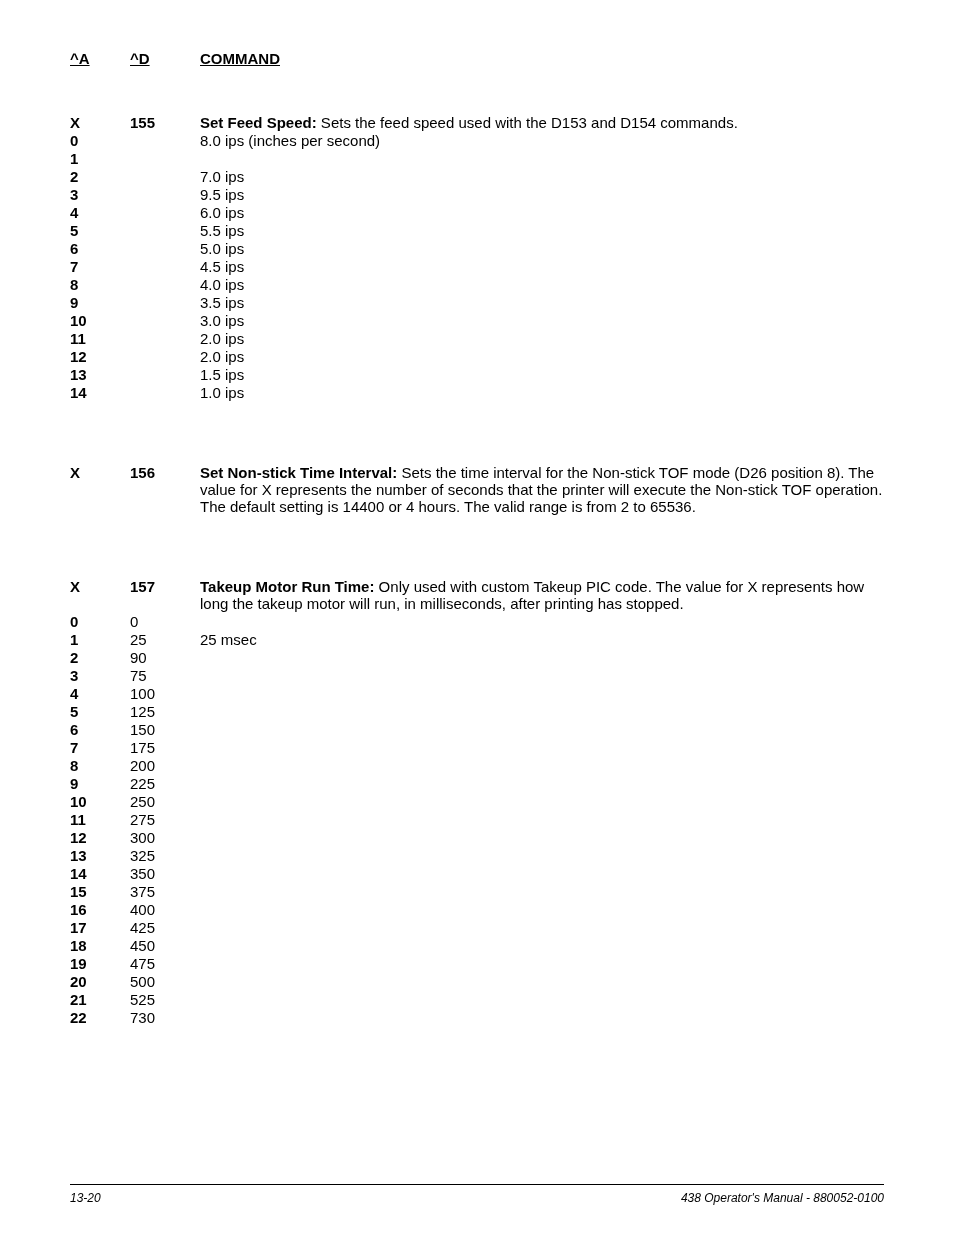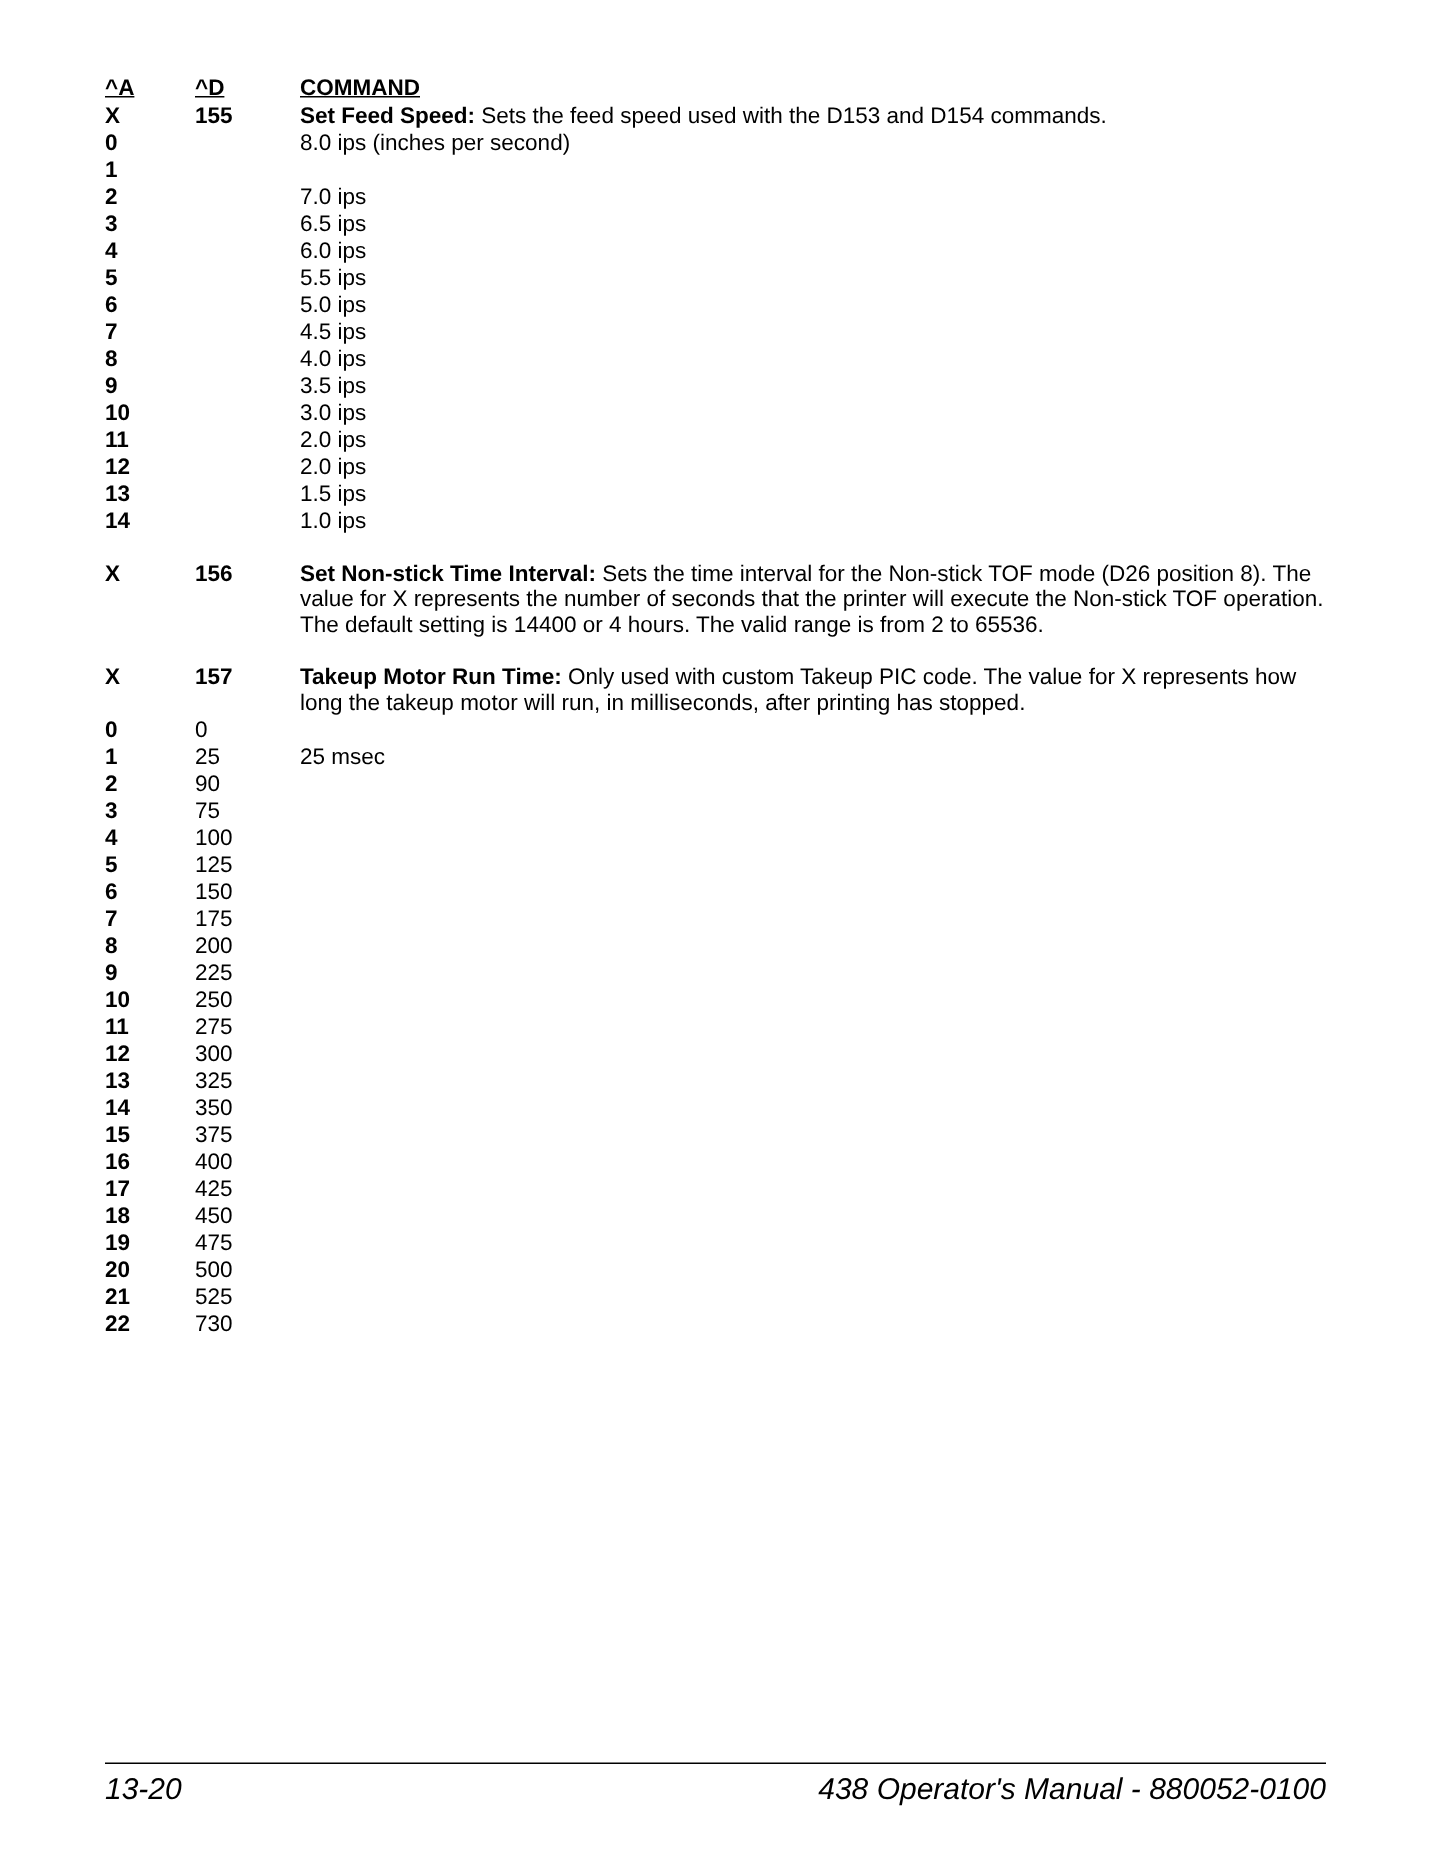--- a/index.html
+++ b/index.html
@@ -49,20 +49,21 @@
     }
     .val-a {
       width: 60px;
       font-weight: bold;
       flex-shrink: 0;
     }
     .val-d {
       width: 70px;
       font-weight: bold;
       flex-shrink: 0;
+      margin-top: 45px;
     }
     .val-cmd {
       flex: 1;
     }
     .section-gap {
       margin-top: 18px;
     }
     .command-title {
       font-weight: bold;
       text-align: center;
@@ -70,21 +71,21 @@
     .footer {
       position: absolute;
       bottom: 30px;
       left: 70px;
       right: 70px;
       border-top: 1px solid #000;
       display: flex;
       justify-content: space-between;
       padding-top: 6px;
       font-style: italic;
-      font-size: 20px;
+      font-size: 12px;
     }
     .sub-table {
       margin-left: 0;
     }
     .sub-row {
       display: flex;
       flex-direction: row;
       align-items: baseline;
       margin-bottom: 1px;
     }
@@ -141,21 +142,21 @@
       <div class="sub-col-val"></div>
     </div>
     <div class="sub-row">
       <div class="sub-col-num"><strong>2</strong></div>
       <div class="sub-col-val"></div>
       <div class="sub-col-note">7.0 ips</div>
     </div>
     <div class="sub-row">
       <div class="sub-col-num"><strong>3</strong></div>
       <div class="sub-col-val"></div>
-      <div class="sub-col-note">6.5 ips</div>
+      <div class="sub-col-note">9.5 ips</div>
     </div>
     <div class="sub-row">
       <div class="sub-col-num"><strong>4</strong></div>
       <div class="sub-col-val"></div>
       <div class="sub-col-note">6.0 ips</div>
     </div>
     <div class="sub-row">
       <div class="sub-col-num"><strong>5</strong></div>
       <div class="sub-col-val"></div>
       <div class="sub-col-note">5.5 ips</div>

